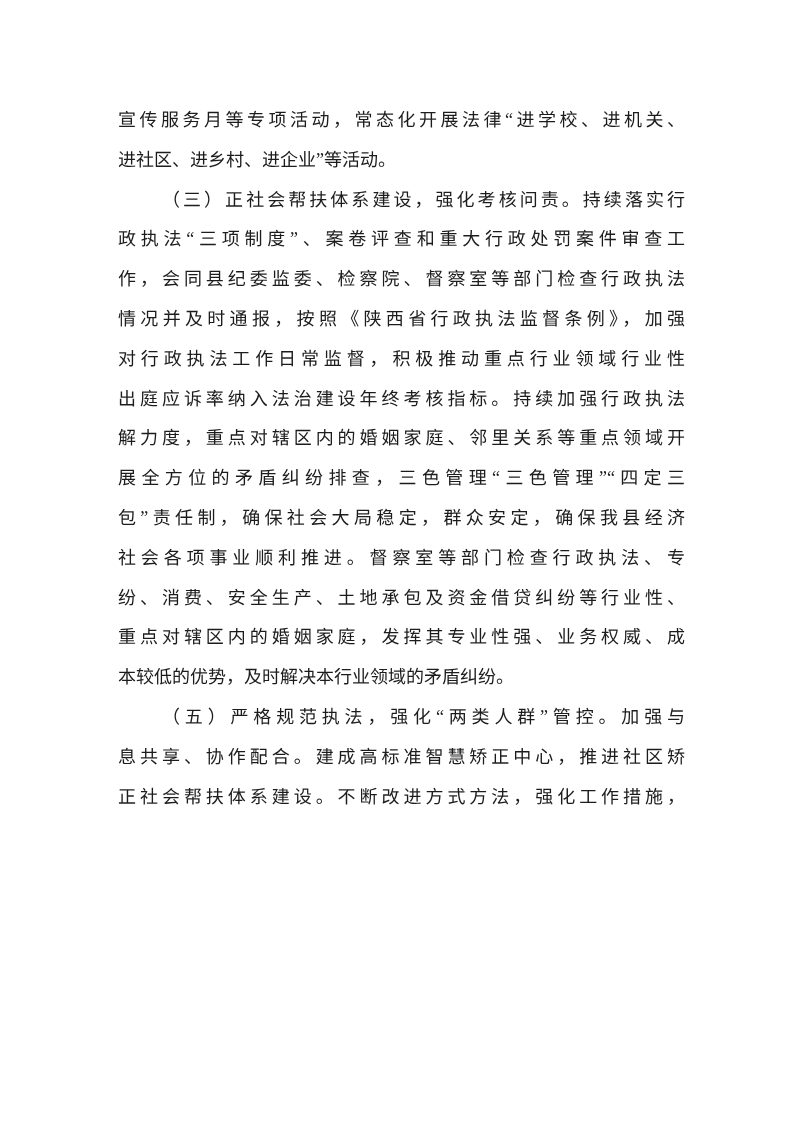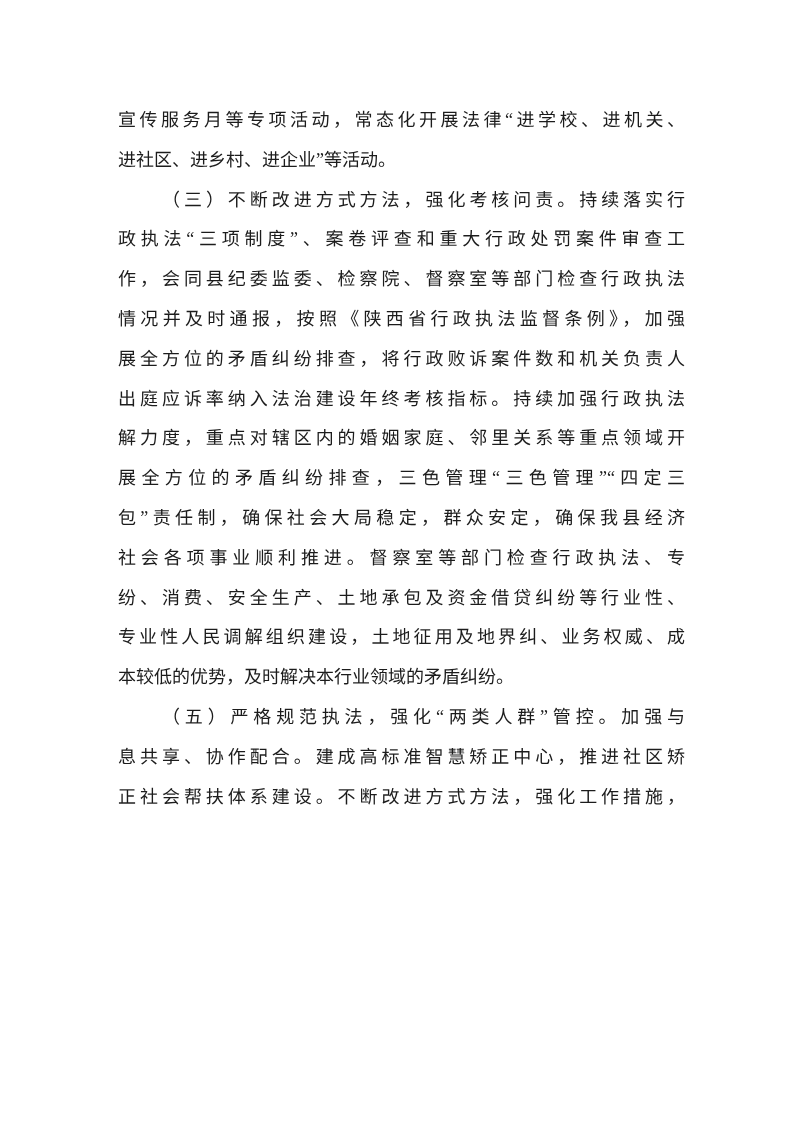--- a/index.html
+++ b/index.html
@@ -40,30 +40,30 @@
     text-indent: 44px;
   }
 </style>
 </head>
 <body>
 
 <div class="page">
   <div class="doc-body" style="color: rgb(28, 28, 28);">
       <div class="doc-line">宣传服务月等专项活动，常态化开展法律“进学校、进机关、</div>
       <div class="doc-line no-justify">进社区、进乡村、进企业”等活动。</div>
-      <div class="doc-line indent">（三）不断改进方式方法，强化考核问责。持续落实行</div>
+      <div class="doc-line indent">（三）正社会帮扶体系建设，强化考核问责。持续落实行</div>
       <div class="doc-line">政执法“三项制度”、案卷评查和重大行政处罚案件审查工</div>
       <div class="doc-line">作，会同县纪委监委、检察院、督察室等部门检查行政执法</div>
       <div class="doc-line">情况并及时通报，按照《陕西省行政执法监督条例》，加强</div>
-      <div class="doc-line">展全方位的矛盾纠纷排查，将行政败诉案件数和机关负责人</div>
+      <div class="doc-line">对行政执法工作日常监督，积极推动重点行业领域行业性</div>
       <div class="doc-line">出庭应诉率纳入法治建设年终考核指标。持续加强行政执法</div>
       <div class="doc-line">解力度，重点对辖区内的婚姻家庭、邻里关系等重点领域开</div>
       <div class="doc-line">展全方位的矛盾纠纷排查，三色管理“三色管理”“四定三</div>
       <div class="doc-line">包”责任制，确保社会大局稳定，群众安定，确保我县经济</div>
       <div class="doc-line">社会各项事业顺利推进。督察室等部门检查行政执法、专</div>
       <div class="doc-line">纷、消费、安全生产、土地承包及资金借贷纠纷等行业性、</div>
-      <div class="doc-line">专业性人民调解组织建设，土地征用及地界纠、业务权威、成</div>
+      <div class="doc-line">重点对辖区内的婚姻家庭，发挥其专业性强、业务权威、成</div>
       <div class="doc-line no-justify">本较低的优势，及时解决本行业领域的矛盾纠纷。</div>
       <div class="doc-line indent">（五）严格规范执法，强化“两类人群”管控。加强与</div>
       <div class="doc-line">息共享、协作配合。建成高标准智慧矫正中心，推进社区矫</div>
       <div class="doc-line">正社会帮扶体系建设。不断改进方式方法，强化工作措施，</div>
     </div>
 </div>
 
 </body></html>

